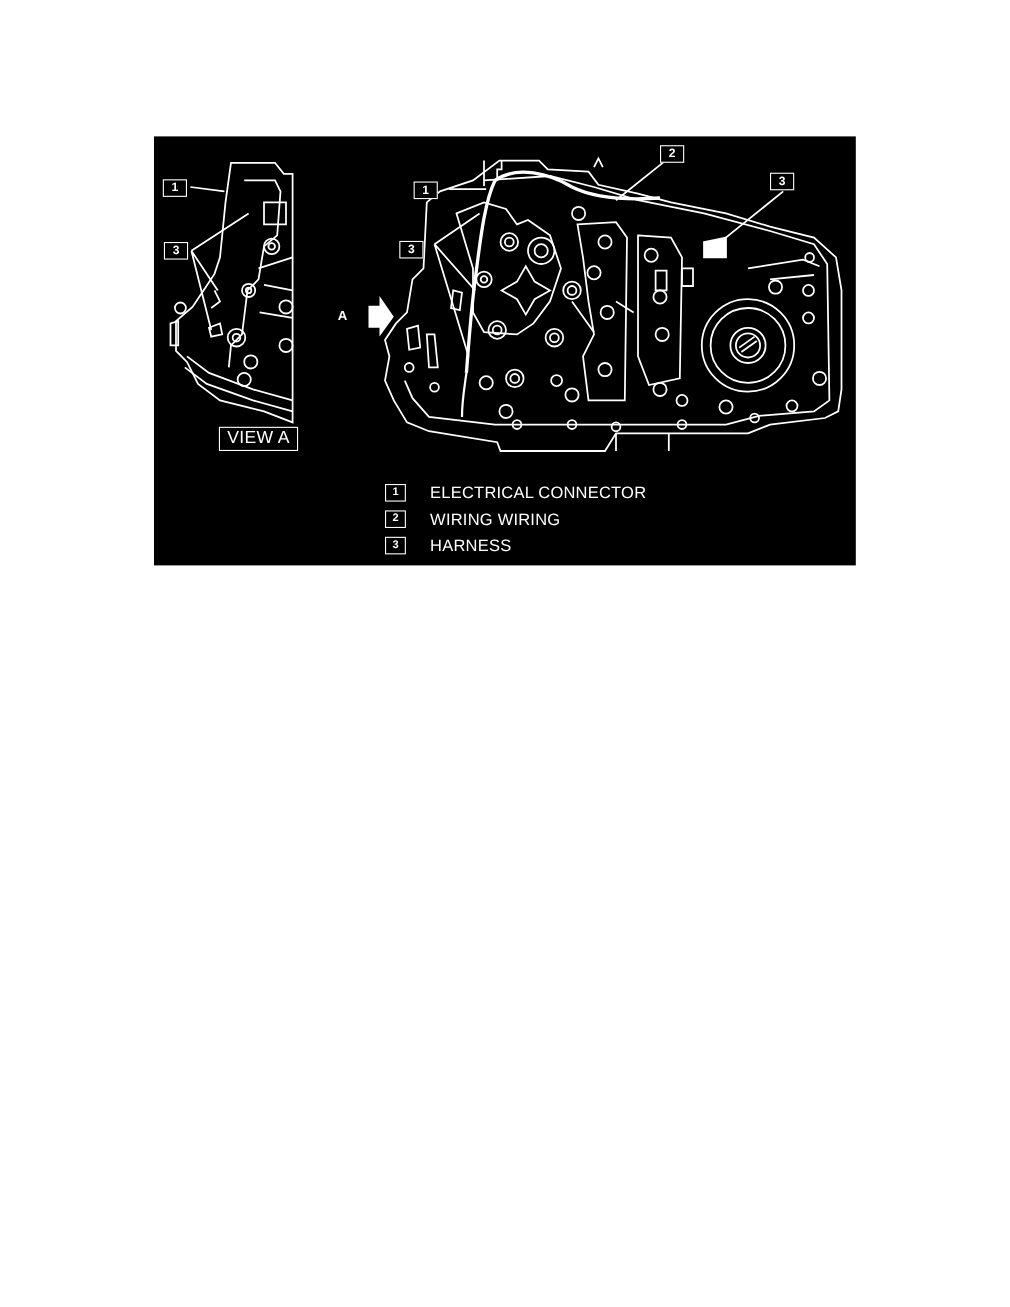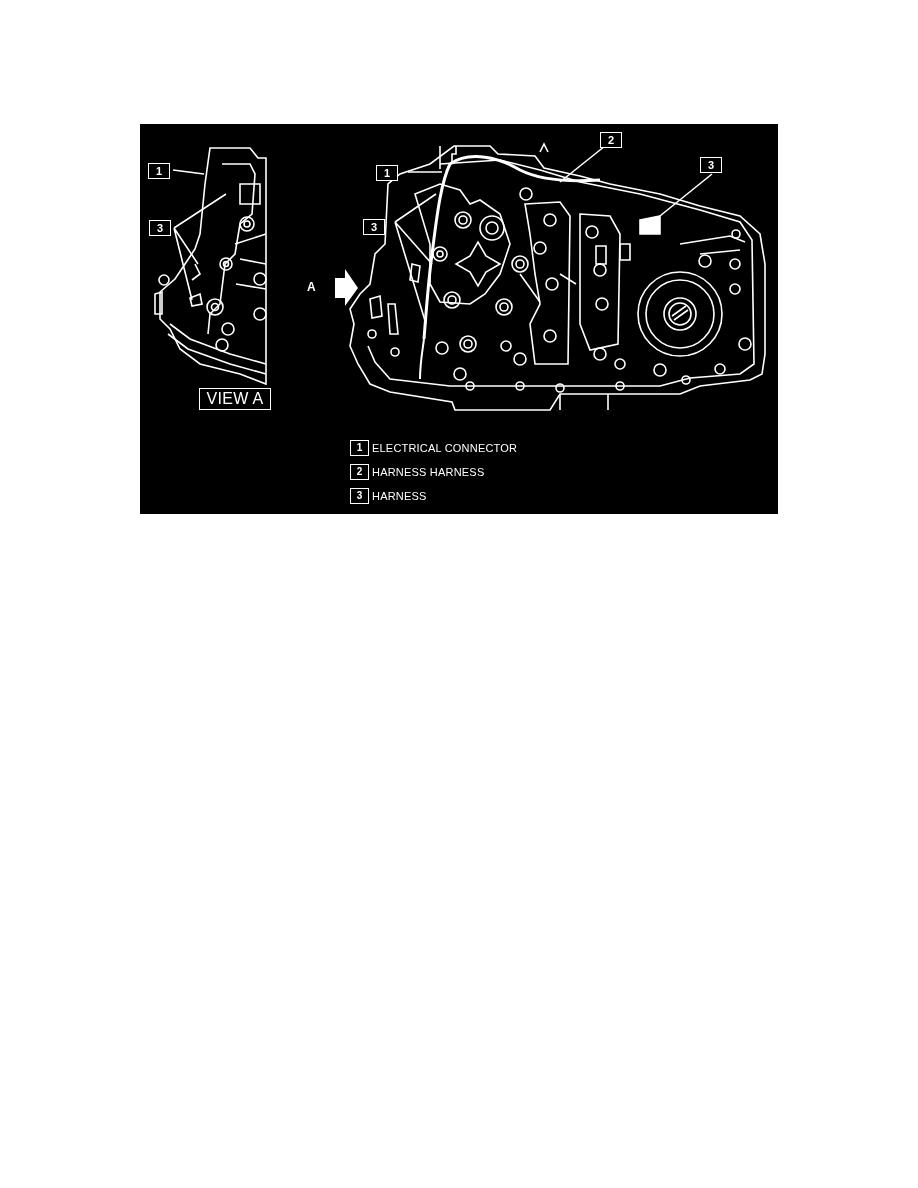--- a/index.html
+++ b/index.html
@@ -5,21 +5,21 @@
   html, body { margin:0; padding:0; background:#ffffff; }
   body { width:918px; height:1188px; position:relative; overflow:hidden; font-family:"Liberation Sans", sans-serif; }
   .panel { position:absolute; left:140px; top:124px; width:638px; height:390px; background:#000000; overflow:hidden; }
   .panel svg.art { position:absolute; left:0; top:0; width:638px; height:390px; }
   .callout { position:absolute; width:20px; height:14px; border:1.5px solid #fff; color:#fff; background:#000; font-size:11px; font-weight:bold; line-height:14px; text-align:center; }
   .viewa { position:absolute; left:39px; top:264px; width:70px; height:20px; border:1.5px solid #fff; color:#fff; font-size:16px; line-height:20px; text-align:center; letter-spacing:0.3px;margin-left:20px; }
   .arrow-label { position:absolute; left:167px; top:156px; color:#fff; font-size:12px; font-weight:bold; }
   .legend { position:absolute; left:210px; top:312px; }
   .legend-row { display:flex; align-items:center; height:24px; }
   .legend-row .callout { position:static; width:17px; height:14px; line-height:14px; font-size:10px; }
-  .legend-row .lbl { color:#fff; font-size:11px; margin-left:3px; letter-spacing:0.2px; }
+  .legend-row .lbl { color:#fff; font-size:15px; margin-left:22px; letter-spacing:0.2px; }
 </style>
 </head>
 <body>
 
 <div class="panel">
   <svg class="art" viewBox="0 0 638 390" fill="none" stroke="#fff" stroke-width="1.6">
 
     <g>
       <path d="M70 24 L110 24 L118 34 L126 34 L126 260 L100 250 L80 245 L60 240 L40 225 L30 205 L20 195 L20 168 L35 155 L45 140 L55 125 L60 110 L65 60 Z"></path>
       <path d="M82 40 L110 40 L115 50 L112 90 L100 100 L95 130 L85 140 L80 180 L70 190 L68 210"></path>
@@ -141,20 +141,20 @@
   <div class="arrow-label">A</div>
   <div class="viewa">VIEW A</div>
 
   <div class="legend">
     <div class="legend-row">
       <span class="callout">1</span>
       <span class="lbl">ELECTRICAL CONNECTOR</span>
     </div>
     <div class="legend-row">
       <span class="callout">2</span>
-      <span class="lbl">HARNESS HARNESS</span>
+      <span class="lbl">WIRING WIRING</span>
     </div>
     <div class="legend-row">
       <span class="callout">3</span>
       <span class="lbl">HARNESS</span>
     </div>
   </div>
 </div>
 
 </body></html>

